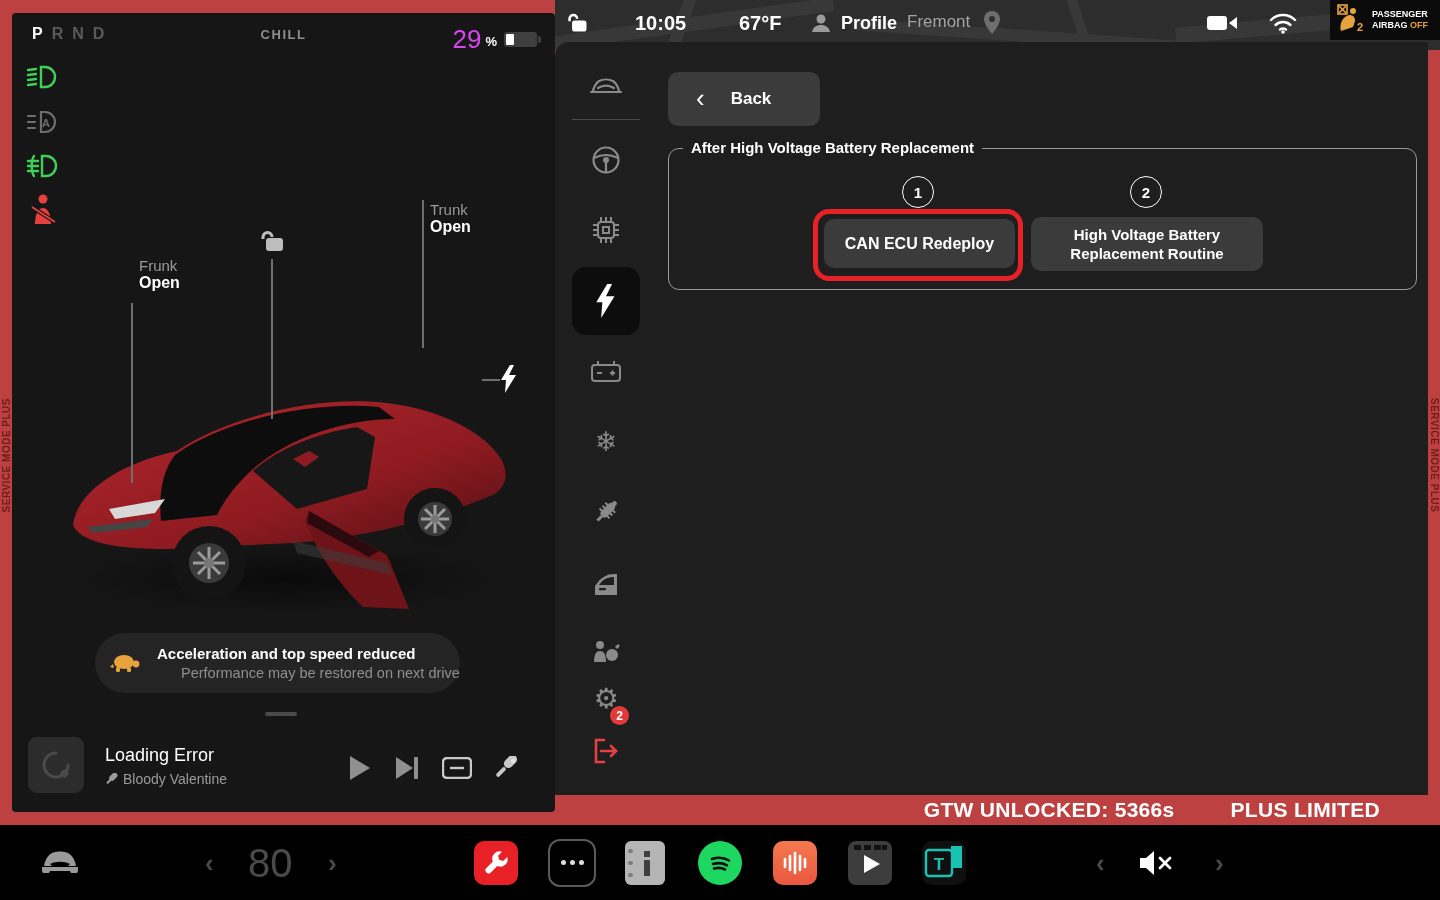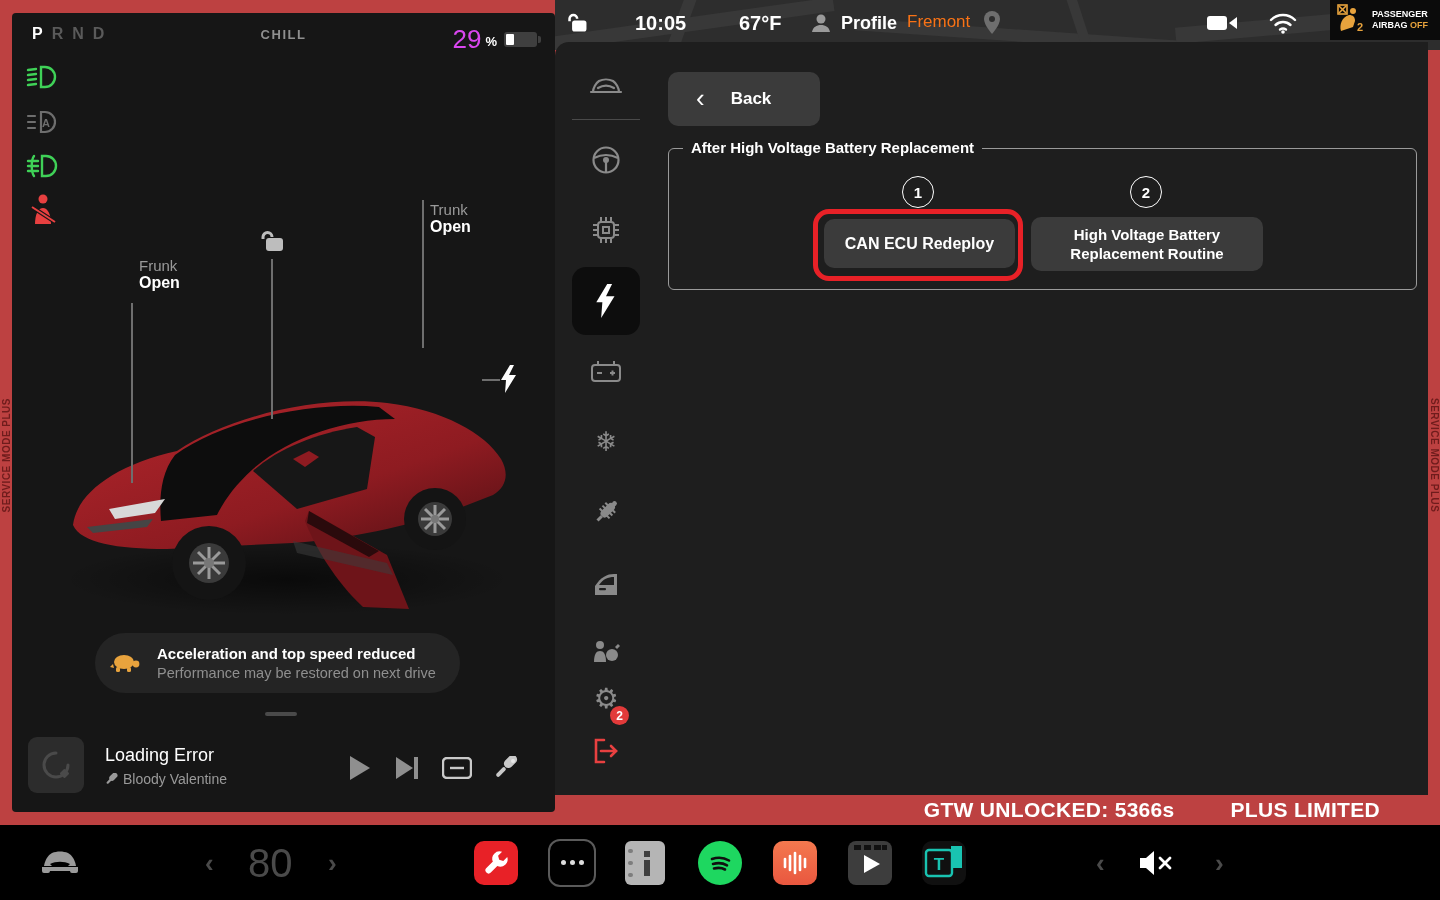--- a/index.html
+++ b/index.html
@@ -27,52 +27,52 @@
   .batt{width:33px;height:15px;background:#3f3f3f;border-radius:3px;position:relative;}
   .batt .fill{position:absolute;left:2px;top:2px;bottom:2px;width:8px;background:#fff;border-radius:1px;}
   .batt .nub{position:absolute;right:-4px;top:4px;width:3px;height:7px;background:#3f3f3f;border-radius:0 2px 2px 0;}
   .telltale{left:12px;width:38px;height:34px;display:flex;align-items:center;justify-content:center;}
   .callout-line{width:1.5px;background:#6e6e6e;}
   .lbl-dim{font-size:15px;color:#9a9a9a;}
   .lbl-strong{font-size:16px;color:#fff;font-weight:bold;}
   .toast{left:83px;top:620px;width:365px;height:60px;background:#242424;border-radius:30px;
          display:flex;align-items:center;}
   .toast-title{font-size:15px;font-weight:bold;color:#fff;}
-  .toast-sub{font-size:14.5px;color:#8f8f8f;margin-top:3px;}
+  .toast-sub{font-size:14.5px;color:#8f8f8f;margin-top:3px;margin-left:24px;}
   .handle{left:253px;top:699px;width:32px;height:4px;background:#4a4a4a;border-radius:2px;}
   .album{left:16px;top:724px;width:56px;height:56px;background:#2c2c2c;border-radius:9px;
          display:flex;align-items:center;justify-content:center;}
   .media-title{left:93px;top:732px;font-size:18px;font-weight:normal;color:#fff;}
   .media-sub{left:93px;top:758px;display:flex;align-items:center;gap:5px;font-size:14px;color:#9a9a9a;}
   .media-btn{top:738px;width:34px;height:34px;display:flex;align-items:center;justify-content:center;}
   
   .map-strip{left:555px;top:0;width:885px;height:50px;background:#2d2d2d;overflow:hidden;}
   .road{position:absolute;background:#383838;}
-  .map-label{position:absolute;color:#f97316;font-size:17px;}
+  .map-label{position:absolute;color:#a3a3a3;font-size:17px;}
   .status-item{position:absolute;top:0;height:46px;display:flex;align-items:center;color:#fff;}
   .status-strong{font-size:20px;font-weight:bold;color:#fff;}
   .airbag-box{left:1330px;top:0;width:110px;height:40px;background:#0b0b0b;display:flex;
               align-items:center;gap:6px;padding-left:6px;box-sizing:border-box;}
   .airbag-text{font-size:9px;font-weight:bold;color:#fff;line-height:11px;}
   .airbag-text .off{color:#e8a33d;}
   
   .service-panel{left:555px;top:42px;width:873px;height:753px;background:#1e1e1e;border-radius:14px 0 0 0;}
   .side-icon{position:absolute;left:17px;width:68px;height:52px;display:flex;align-items:center;
              justify-content:center;color:#8a8a8a;}
   .side-divider{position:absolute;left:17px;width:68px;height:1px;background:#4a4a4a;}
   .side-selected{position:absolute;left:17px;top:225px;width:68px;height:68px;background:#0d0d0d;
                  border-radius:14px;display:flex;align-items:center;justify-content:center;}
   .badge{position:absolute;width:19px;height:19px;background:#e23a3a;border-radius:50%;color:#fff;
          font-size:12px;font-weight:bold;display:flex;align-items:center;justify-content:center;}
   .back-btn{left:113px;top:30px;width:152px;height:54px;background:#3b3b3b;border-radius:10px;
             display:flex;align-items:center;gap:26px;padding-left:28px;box-sizing:border-box;cursor:pointer;}
   .back-chev{font-size:26px;color:#fff;line-height:1;margin-top:-3px;}
   .back-label{font-size:17px;font-weight:600;color:#fff;}
   .page-title{left:280px;top:43px;width:520px;text-align:center;font-size:20px;font-weight:bold;color:#fff;letter-spacing:.3px;}
-  .fieldset{left:113px;top:106px;width:747px;height:140px;border:1px solid #9a9a9a;border-radius:6px;}
+  .fieldset{left:113px;top:106px;width:747px;height:140px;border:1px solid #9a9a9a;border-radius:11px;}
   .legend{position:absolute;left:14px;top:-10px;background:#1e1e1e;padding:0 8px;font-size:15px;
           font-weight:600;color:#fff;white-space:nowrap;}
   .step-circle{position:absolute;width:30px;height:30px;border:1.5px solid #fff;border-radius:50%;
                color:#fff;font-size:15px;font-weight:bold;display:flex;align-items:center;justify-content:center;}
   .svc-btn{position:absolute;background:#3b3b3b;border-radius:10px;color:#fff;font-weight:bold;
            display:flex;align-items:center;justify-content:center;text-align:center;cursor:pointer;}
   .hl-ring{position:absolute;border:5px solid #e82127;border-radius:16px;pointer-events:none;}
   .alert-bar{left:555px;top:795px;width:885px;height:30px;background:#bd4141;display:flex;
              align-items:center;justify-content:flex-end;gap:56px;padding-right:60px;box-sizing:border-box;}
   .alert-bar span{font-size:21px;font-weight:bold;color:#fff;letter-spacing:.3px;}

